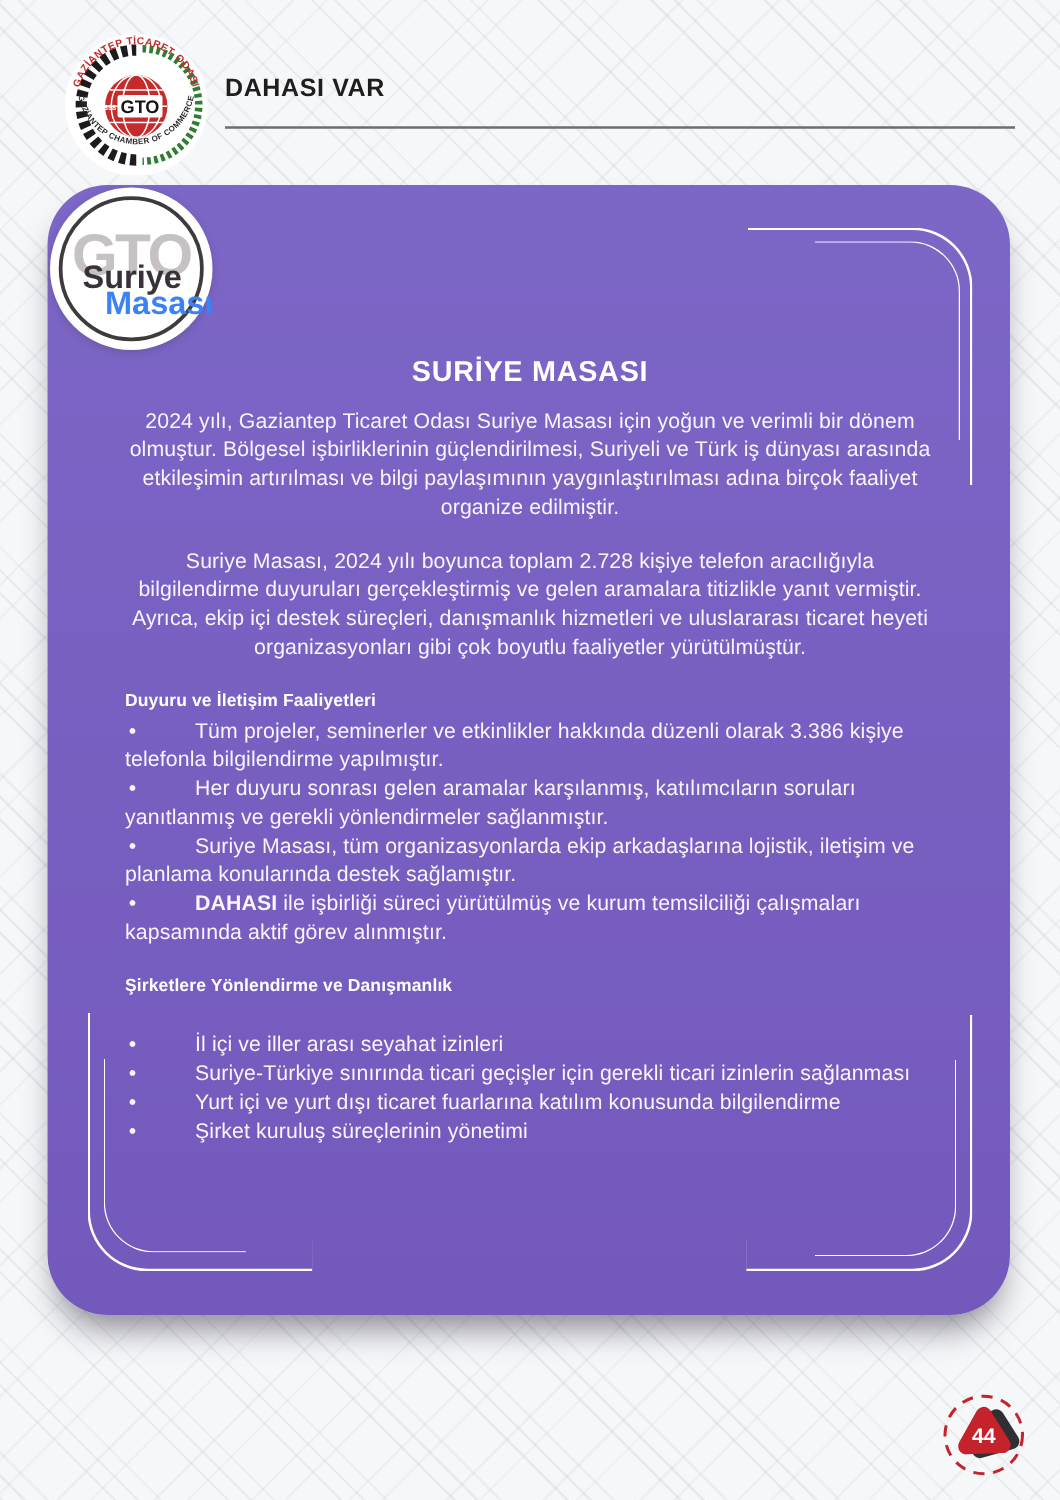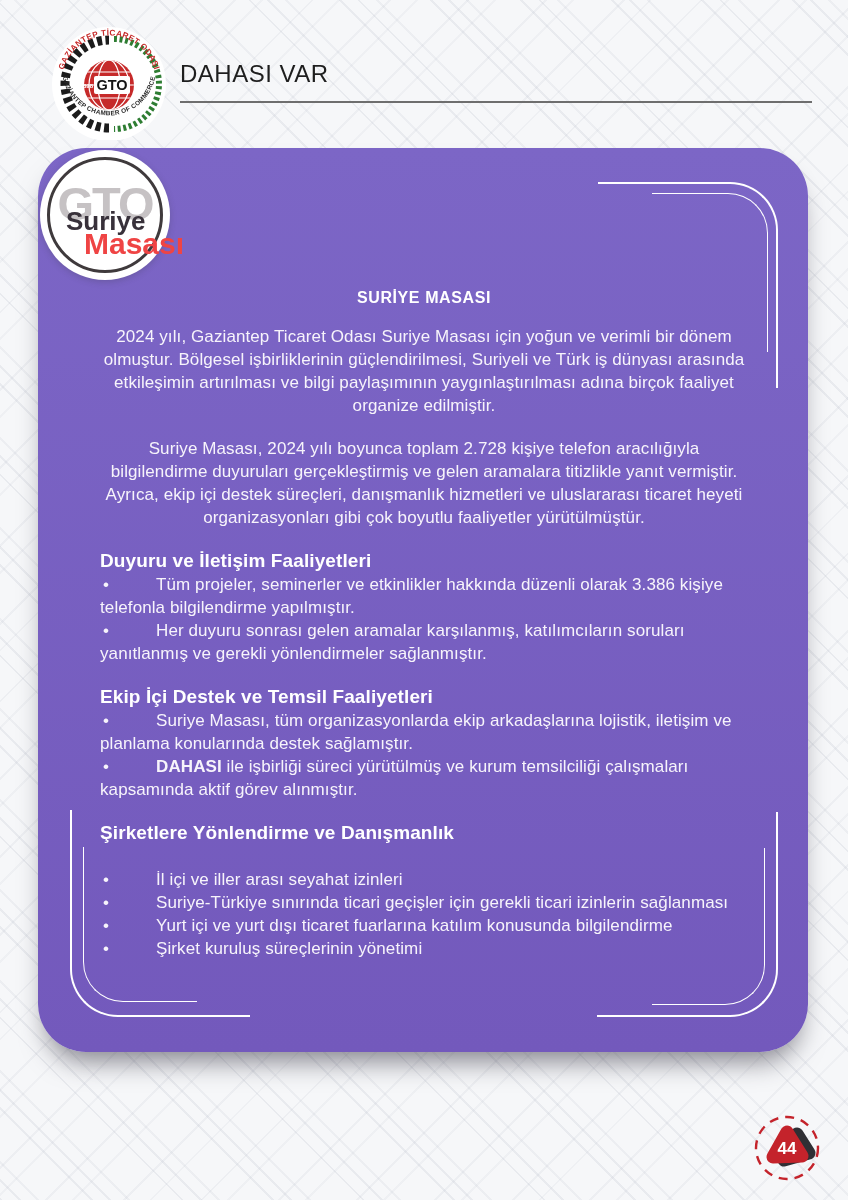--- a/index.html
+++ b/index.html
@@ -11,21 +11,21 @@
     background-image:
       repeating-linear-gradient(45deg, rgba(185,190,202,.22) 0 2px, transparent 2px 13px, rgba(185,190,202,.22) 13px 15px, transparent 15px 26px, rgba(185,190,202,.16) 26px 28px, transparent 28px 64px),
       repeating-linear-gradient(135deg, rgba(185,190,202,.15) 0 2px, transparent 2px 19px, rgba(185,190,202,.12) 19px 21px, transparent 21px 55px);
     overflow:hidden;
   }
 
   
   .gto-logo { position:absolute; left:50px; top:22px; width:118px; height:118px; }
   .page-heading {
     position:absolute; left:180px; top:60px;
-    font-size:24px; font-weight:400; letter-spacing:.5px; color:#1e1e1e;
+    font-size:20px; font-weight:700; letter-spacing:.5px; color:#1e1e1e;
   }
   .heading-rule {
     position:absolute; left:180px; top:101px; width:632px; height:1.5px;
     background:#6e6e6e;
   }
 
   
   .card {
     position:absolute; left:38px; top:148px; width:770px; height:904px;
     border-radius:48px;
@@ -40,25 +40,25 @@
   .bl-inner { bottom:50px; left:45px;  width:114px; height:155px; border-left:1.6px solid #fff; border-bottom:1.6px solid #fff; border-bottom-left-radius:40px; }
   .br-outer { bottom:35px; right:30px; width:181px; height:205px; border-right:2px solid #fff; border-bottom:2px solid #fff; border-bottom-right-radius:48px; }
   .br-inner { bottom:47px; right:43px; width:113px; height:157px; border-right:1.6px solid #fff; border-bottom:1.6px solid #fff; border-bottom-right-radius:40px; }
 
   .card-content {
     position:absolute; inset:0;
     padding:138px 60px 0 62px;
     font-size:17px; line-height:23px; letter-spacing:.1px;
   }
   .card-title {
-    text-align:center; font-size:16px; font-weight:800; letter-spacing:.6px;
+    text-align:center; font-size:23px; font-weight:800; letter-spacing:.6px;
     color:#ffffff; margin-bottom:16px;
   }
   .card-content p { margin-bottom:20px;text-align:center; }
-  .sec-heading { font-size:19px; font-weight:800; color:#ffffff; margin:20px 0 1px; }
+  .sec-heading { font-size:14px; font-weight:800; color:#ffffff; margin:20px 0 1px; }
   .bullet { }
   .bullet .dot { display:inline-block; width:56px; padding-left:3px; }
   .bullet b { font-weight:800; }
   .gap-before { margin-top:24px; }
 
   
   .sm-badge {
     position:absolute; left:40px; top:150px; width:130px; height:130px;
     background:#ffffff; border-radius:50%;
     box-shadow:0 2px 6px rgba(60,60,70,.25);
@@ -67,21 +67,21 @@
   .sm-badge .gto {
     position:absolute; left:0; top:26px; width:130px; text-align:center;
     font-size:47px; font-weight:700; letter-spacing:-2px; color:#c6c2c4;
   }
   .sm-badge .l1 {
     position:absolute; left:26px; top:56px;
     font-size:26px; font-weight:800; color:#38313a;
   }
   .sm-badge .l2 {
     position:absolute; left:44px; top:77px;
-    font-size:30px; font-weight:800; color:#ef4444;
+    font-size:26px; font-weight:800; color:#3b82f6;
   }
 
   
   .page-badge { position:absolute; left:752px; top:1110px; width:76px; height:76px; }
 </style>
 </head>
 <body>
 
 <svg class="gto-logo" viewBox="0 0 118 118">
   <defs>
@@ -127,21 +127,20 @@
   <div class="card-content">
     <div class="card-title">SURİYE MASASI</div>
 
     <p>2024 yılı, Gaziantep Ticaret Odası Suriye Masası için yoğun ve verimli bir dönem olmuştur. Bölgesel işbirliklerinin güçlendirilmesi, Suriyeli ve Türk iş dünyası arasında etkileşimin artırılması ve bilgi paylaşımının yaygınlaştırılması adına birçok faaliyet organize edilmiştir.</p>
     <p>Suriye Masası, 2024 yılı boyunca toplam 2.728 kişiye telefon aracılığıyla bilgilendirme duyuruları gerçekleştirmiş ve gelen aramalara titizlikle yanıt vermiştir. Ayrıca, ekip içi destek süreçleri, danışmanlık hizmetleri ve uluslararası ticaret heyeti organizasyonları gibi çok boyutlu faaliyetler yürütülmüştür.</p>
 
     <div class="sec-heading">Duyuru ve İletişim Faaliyetleri</div>
     <div class="bullet"><span class="dot">•</span><span>Tüm projeler, seminerler ve etkinlikler hakkında düzenli olarak 3.386 kişiye telefonla bilgilendirme yapılmıştır.</span></div>
     <div class="bullet"><span class="dot">•</span><span>Her duyuru sonrası gelen aramalar karşılanmış, katılımcıların soruları yanıtlanmış ve gerekli yönlendirmeler sağlanmıştır.</span></div>
 
-    <div class="sec-heading">Ekip İçi Destek ve Temsil Faaliyetleri</div>
     <div class="bullet"><span class="dot">•</span><span>Suriye Masası, tüm organizasyonlarda ekip arkadaşlarına lojistik, iletişim ve planlama konularında destek sağlamıştır.</span></div>
     <div class="bullet"><span class="dot">•</span><b>DAHASI</b><span> ile işbirliği süreci yürütülmüş ve kurum temsilciliği çalışmaları kapsamında aktif görev alınmıştır.</span></div>
 
     <div class="sec-heading">Şirketlere Yönlendirme ve Danışmanlık</div>
 
     <div class="bullet gap-before"><span class="dot">•</span><span>İl içi ve iller arası seyahat izinleri</span></div>
     <div class="bullet"><span class="dot">•</span><span>Suriye-Türkiye sınırında ticari geçişler için gerekli ticari izinlerin sağlanması</span></div>
     <div class="bullet"><span class="dot">•</span><span>Yurt içi ve yurt dışı ticaret fuarlarına katılım konusunda bilgilendirme</span></div>
     <div class="bullet"><span class="dot">•</span><span>Şirket kuruluş süreçlerinin yönetimi</span></div>
   </div>

